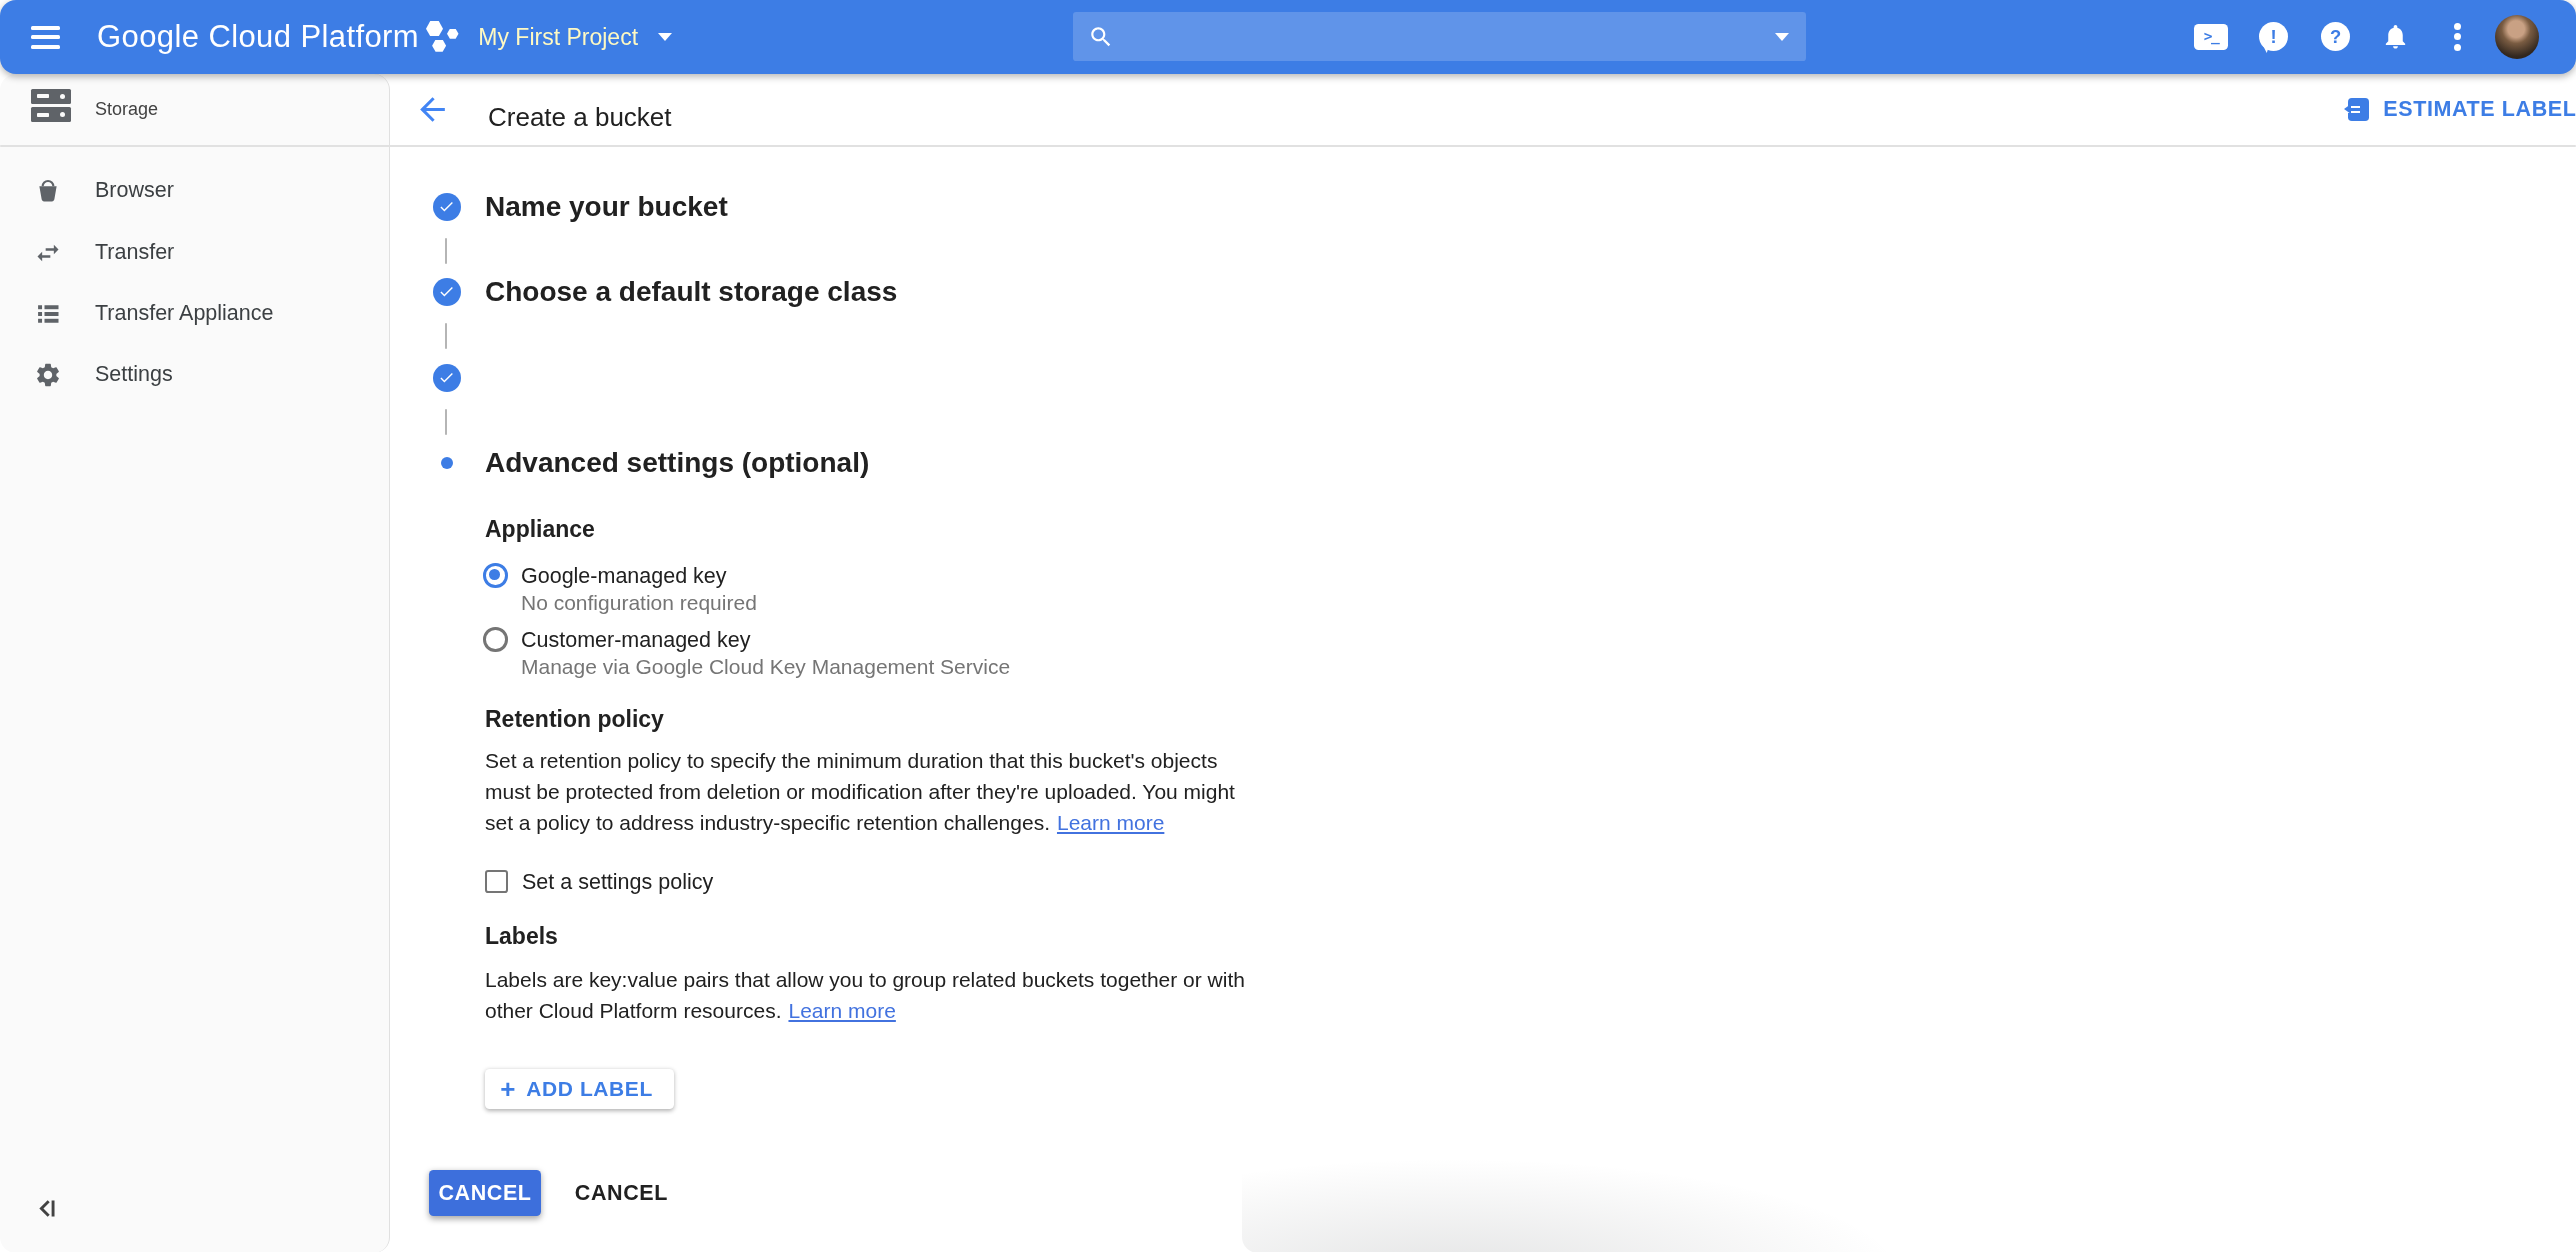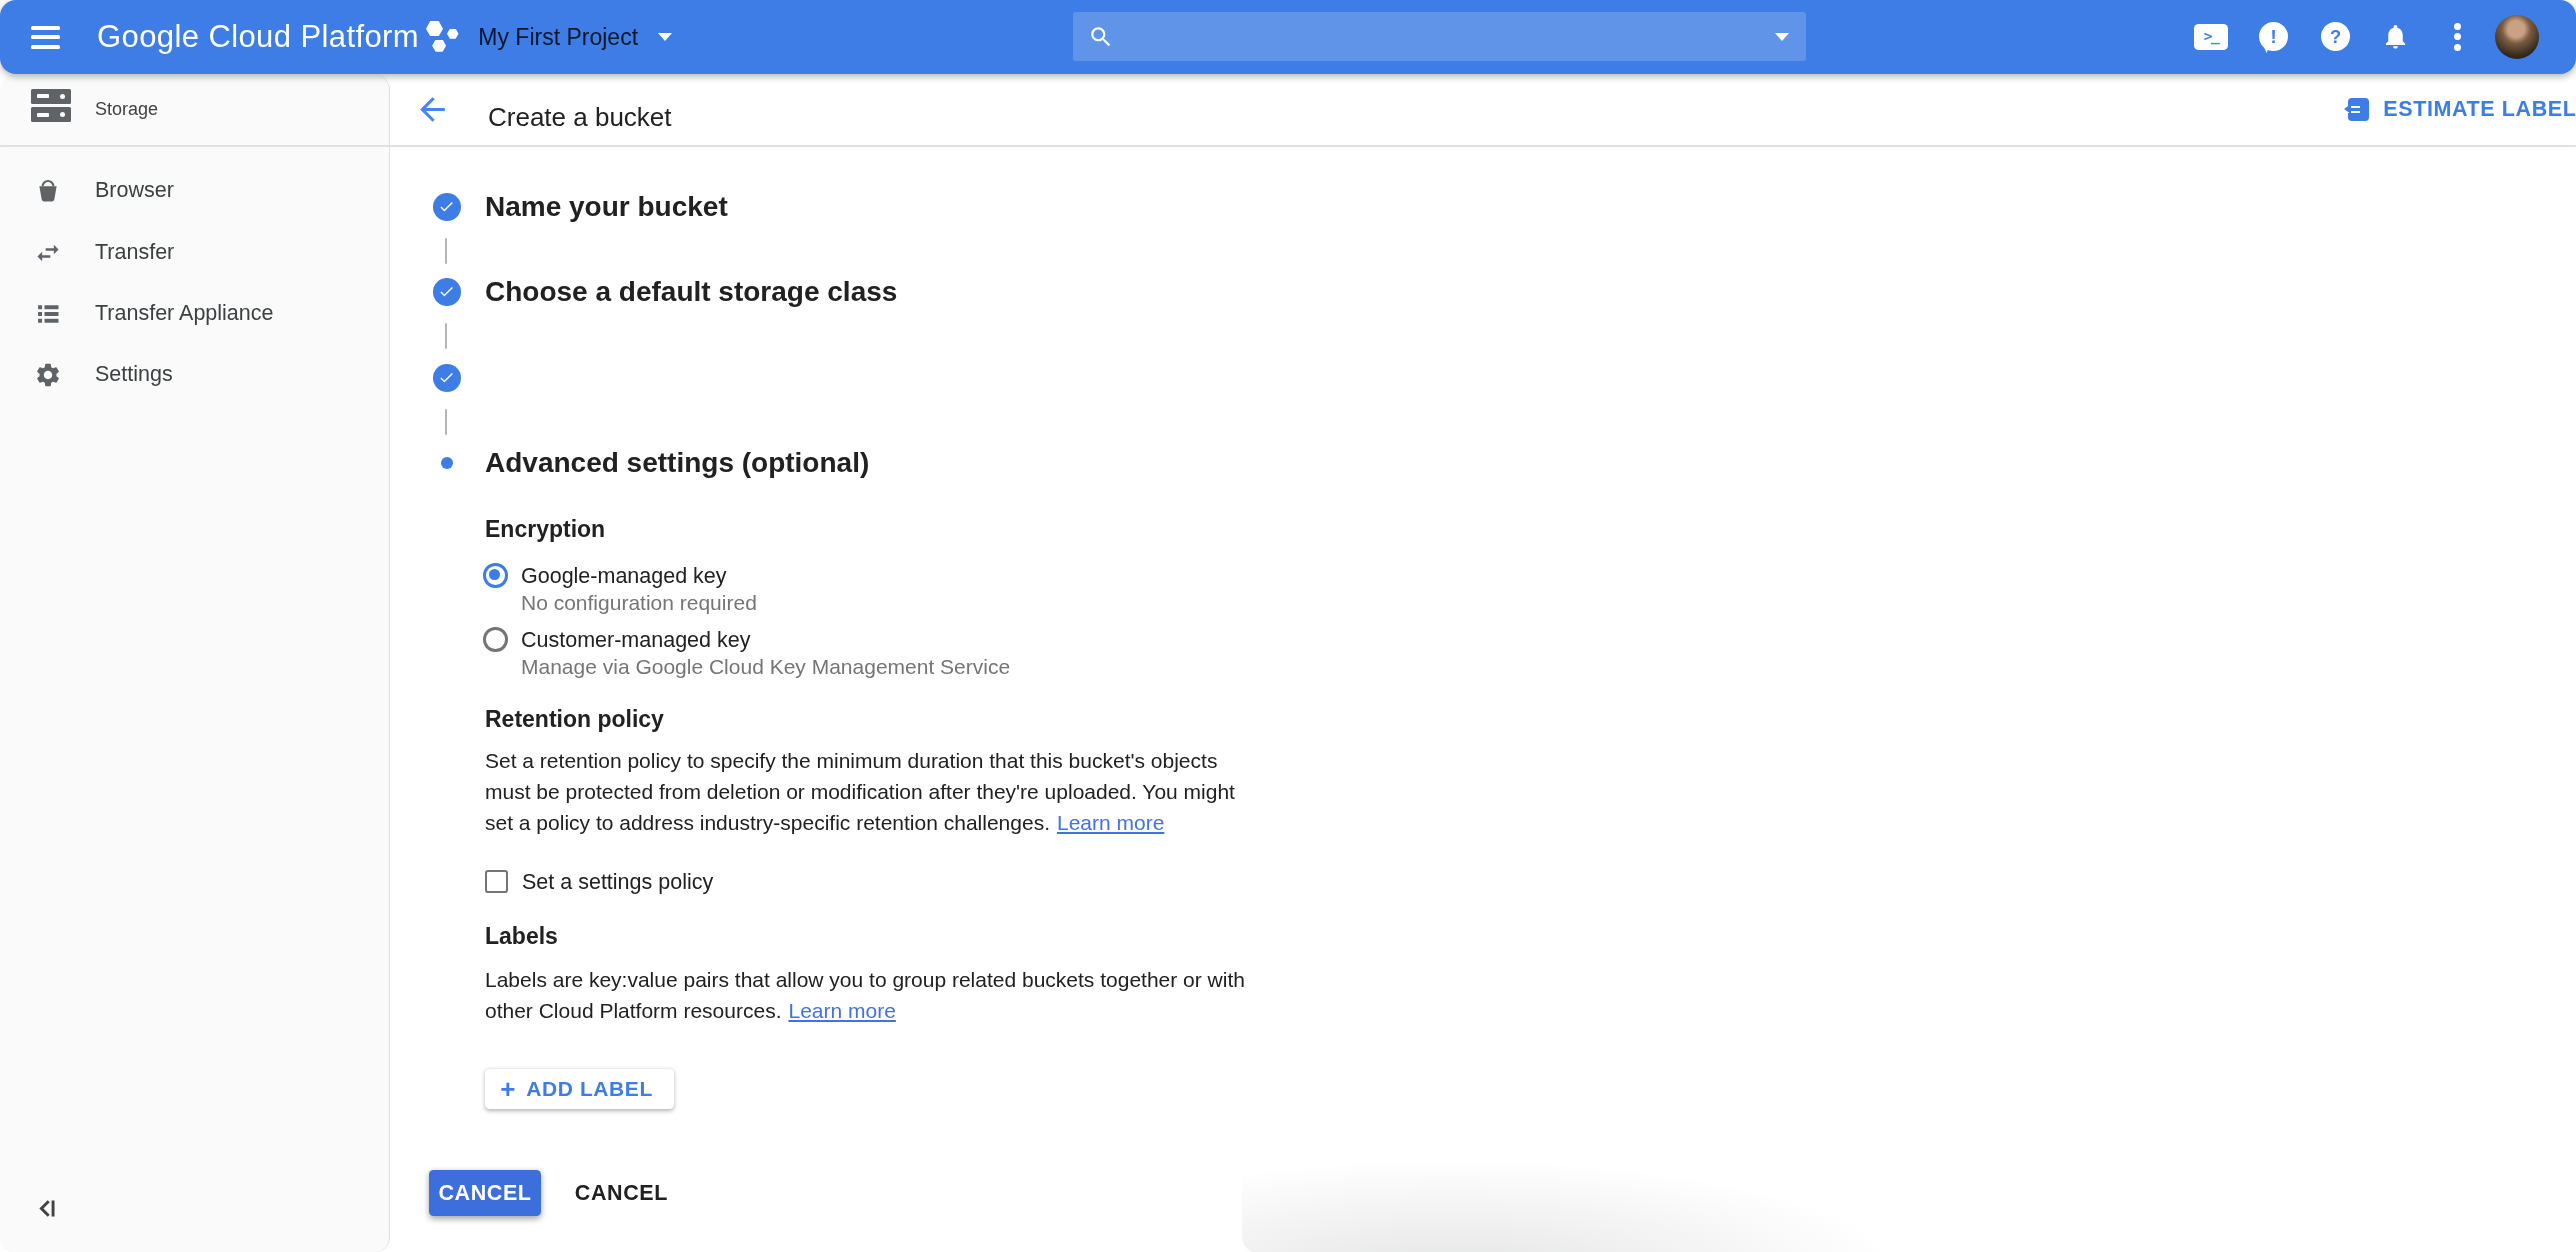--- a/index.html
+++ b/index.html
@@ -14,21 +14,21 @@
   .menu-btn{left:23px;top:17px;width:46px;height:40px;cursor:pointer;}
   .menu-btn .bar{position:absolute;left:8.4px;width:29px;height:3.8px;background:#fff;border-radius:1.5px;}
   .menu-btn .b1{top:9.2px}.menu-btn .b2{top:18.4px}.menu-btn .b3{top:28px}
   .product{left:97px;top:18.4px;height:37px;line-height:37px;color:#fff;font-size:31px;letter-spacing:0.4px;}
   .project{left:426px;top:14px;height:46px;display:flex;align-items:center;cursor:pointer;}
   .hexwrap{position:relative;width:37px;height:35px;margin-right:15.3px;}
   .hex{position:absolute;background:#fff;clip-path:polygon(25% 0,75% 0,100% 50%,75% 100%,25% 100%,0 50%);}
   .hex1{left:0;top:1.5px;width:17px;height:15.3px;}
   .hex2{left:21px;top:9.2px;width:11.5px;height:10px;}
   .hex3{left:6.1px;top:20px;width:14px;height:12.3px;}
-  .projname{color:#0f172a;font-size:23px;}
+  .projname{color:#fef9c3;font-size:23px;}
   .caret{width:0;height:0;border-left:7px solid transparent;border-right:7px solid transparent;
          border-top:8.4px solid #fff;margin-left:20px;}
   .searchbar{left:1073px;top:11.5px;width:733px;height:49px;background:rgba(255,255,255,0.18);
              border-radius:3.1px;cursor:text;}
   .searchbar svg{position:absolute;left:15.3px;top:12.3px;}
   .searchbar .scaret{position:absolute;right:17px;top:21px;border-left:7px solid transparent;
              border-right:7px solid transparent;border-top:8.4px solid #fff;}
   .tbicon{top:22px;width:29px;height:29px;cursor:pointer;}
   .shellbox{left:2194px;top:24px;width:34px;height:26px;background:#fff;border-radius:4.6px;
             color:#3D7DE5;font-family:"DejaVu Sans Mono",monospace;font-weight:bold;font-size:14.6px;
@@ -271,21 +271,21 @@
   <div class="abs stepcircle sc3">
     <svg width="17" height="17" viewBox="0 0 24 24">
         <path d="M9 16.2L4.8 12l-1.4 1.4L9 19 21 7l-1.4-1.4z" fill="#fff"></path>
       </svg>
   </div>
   <div class="abs connector cn3"></div>
 
   <div class="abs stepdot"></div>
   <div class="abs steplabel sl4 nowrap">Advanced settings (optional)</div>
 
-  <div class="abs sectitle st-enc nowrap">Encryption</div>
+  <div class="abs sectitle st-enc nowrap">Appliance</div>
 
   <div class="abs option op1">
     <span class="radio sel"></span>
     <span class="oplabel nowrap">Google-managed key</span>
     <span class="opsub nowrap">No configuration required</span>
   </div>
 
   <div class="abs option op2">
     <span class="radio unsel"></span>
     <span class="oplabel nowrap">Customer-managed key</span>

